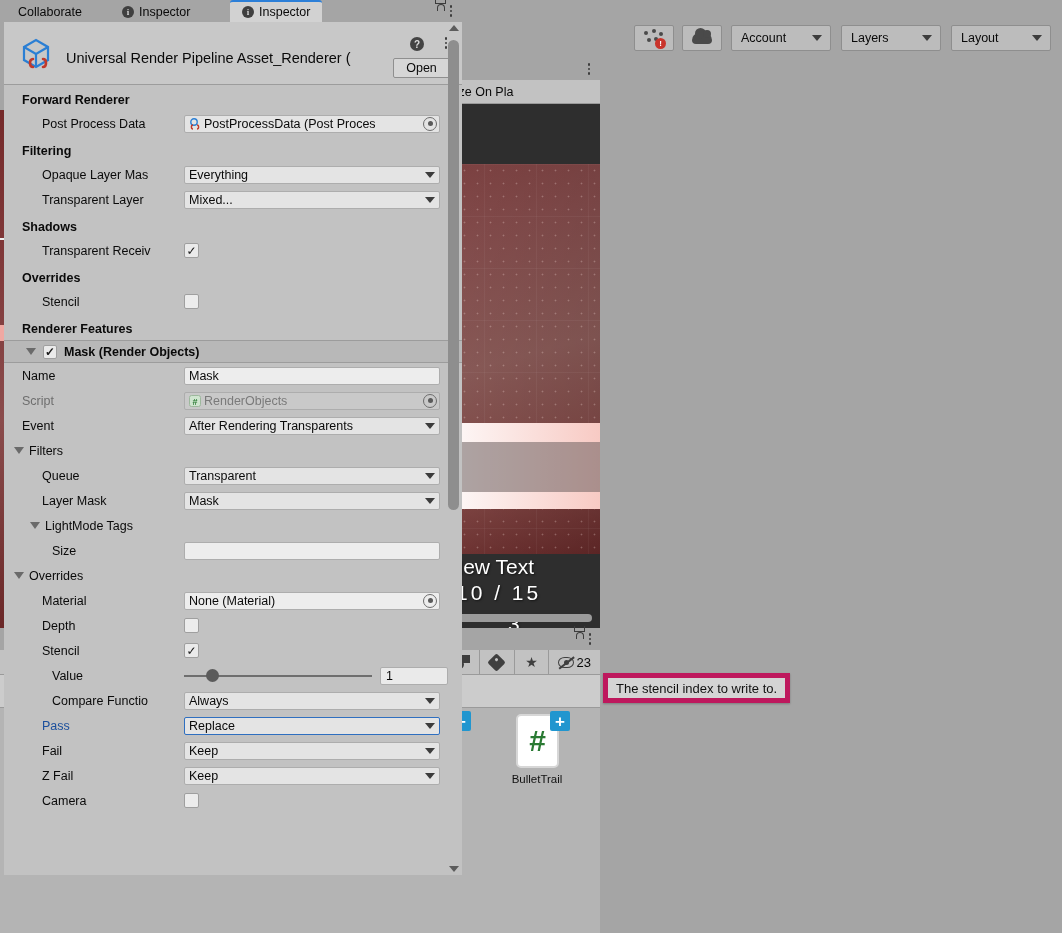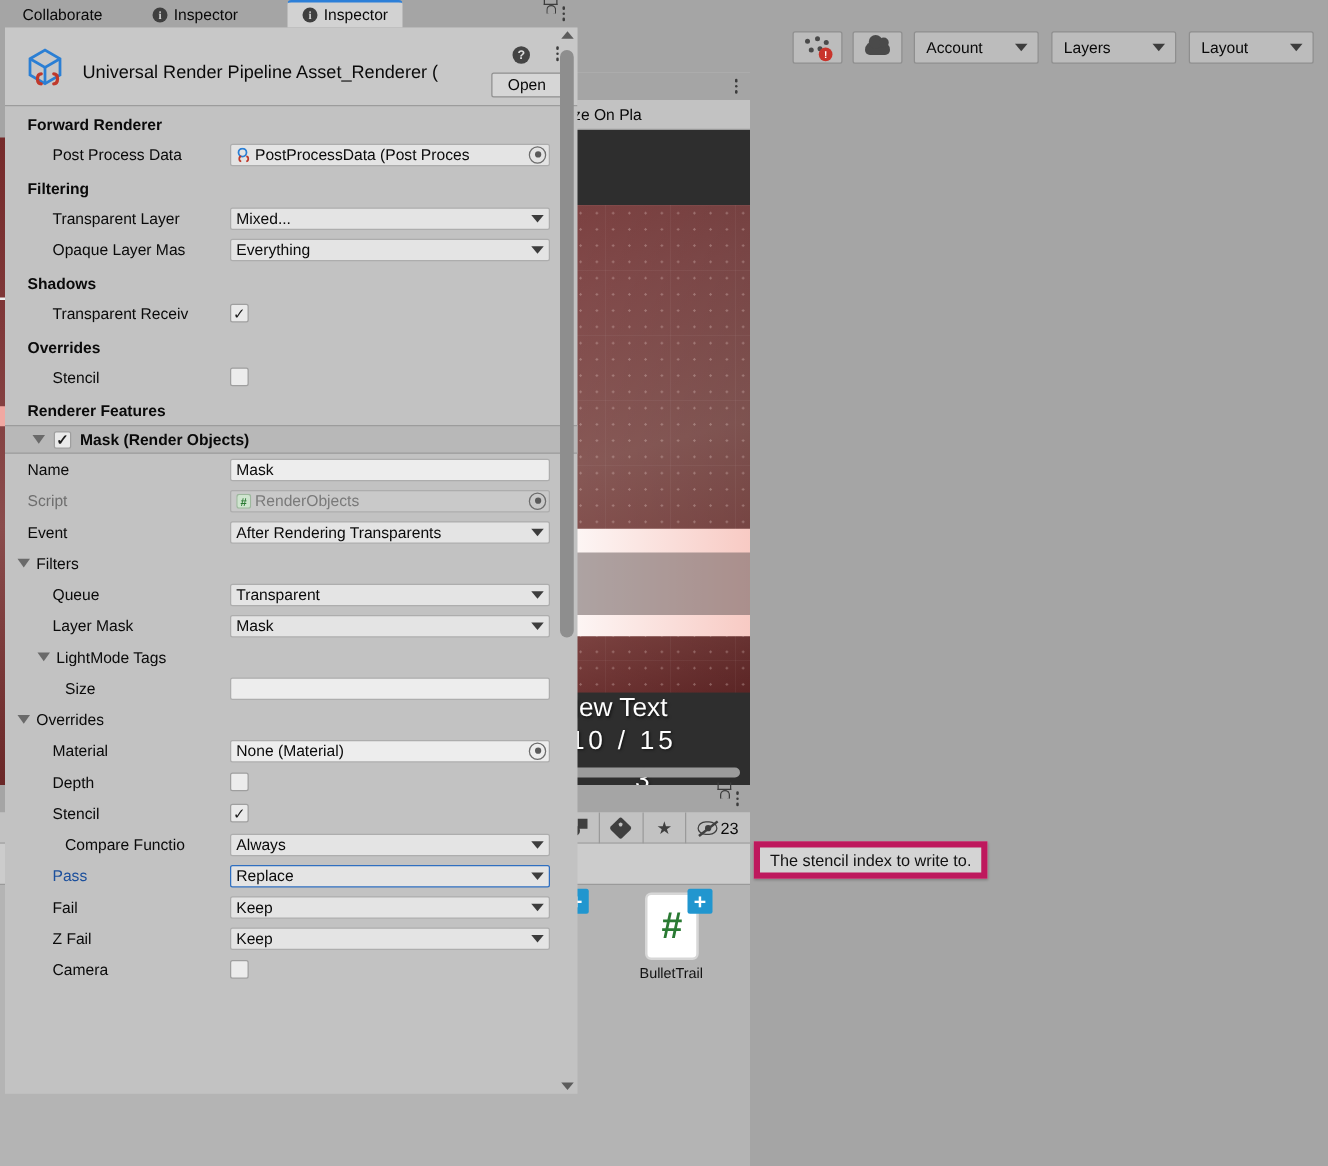--- a/index.html
+++ b/index.html
@@ -606,30 +606,30 @@
           </span>
           <span>PostProcessData (Post Proces</span>
           <span class="picker">
               <i></i>
             </span>
         </span>
       </div>
 
       <div class="sec-head">Filtering</div>
       <div class="row">
+        <span class="lbl indent1">Opaque Layer Mas</span>
+        <span class="field w">
+          <span>Everything</span>
+          <span class="fcaret"></span>
+        </span>
+      </div>
+      <div class="row">
         <span class="lbl indent1">Transparent Layer</span>
         <span class="field w">
           <span>Mixed...</span>
-          <span class="fcaret"></span>
-        </span>
-      </div>
-      <div class="row">
-        <span class="lbl indent1">Opaque Layer Mas</span>
-        <span class="field w">
-          <span>Everything</span>
           <span class="fcaret"></span>
         </span>
       </div>
 
       <div class="sec-head">Shadows</div>
       <div class="row">
         <span class="lbl indent1">Transparent Receiv</span>
         <span class="cbox">✓</span>
       </div>
 
@@ -742,20 +742,28 @@
       <div class="row">
         <span class="lbl indent1">Depth</span>
         <span class="cbox off"></span>
       </div>
 
       <div class="row">
         <span class="lbl indent1">Stencil</span>
         <span class="cbox">✓</span>
       </div>
 
+      <div class="row">
+        <span class="lbl indent2">Value</span>
+        <span class="slider2">
+          <span class="trk"></span>
+            <span class="knb"></span>
+        </span>
+        <span class="numfield">1</span>
+      </div>
 
       <div class="row">
         <span class="lbl indent2">Compare Functio</span>
         <span class="field w">
           <span>Always</span>
           <span class="fcaret"></span>
         </span>
       </div>
 
       <div class="row">

